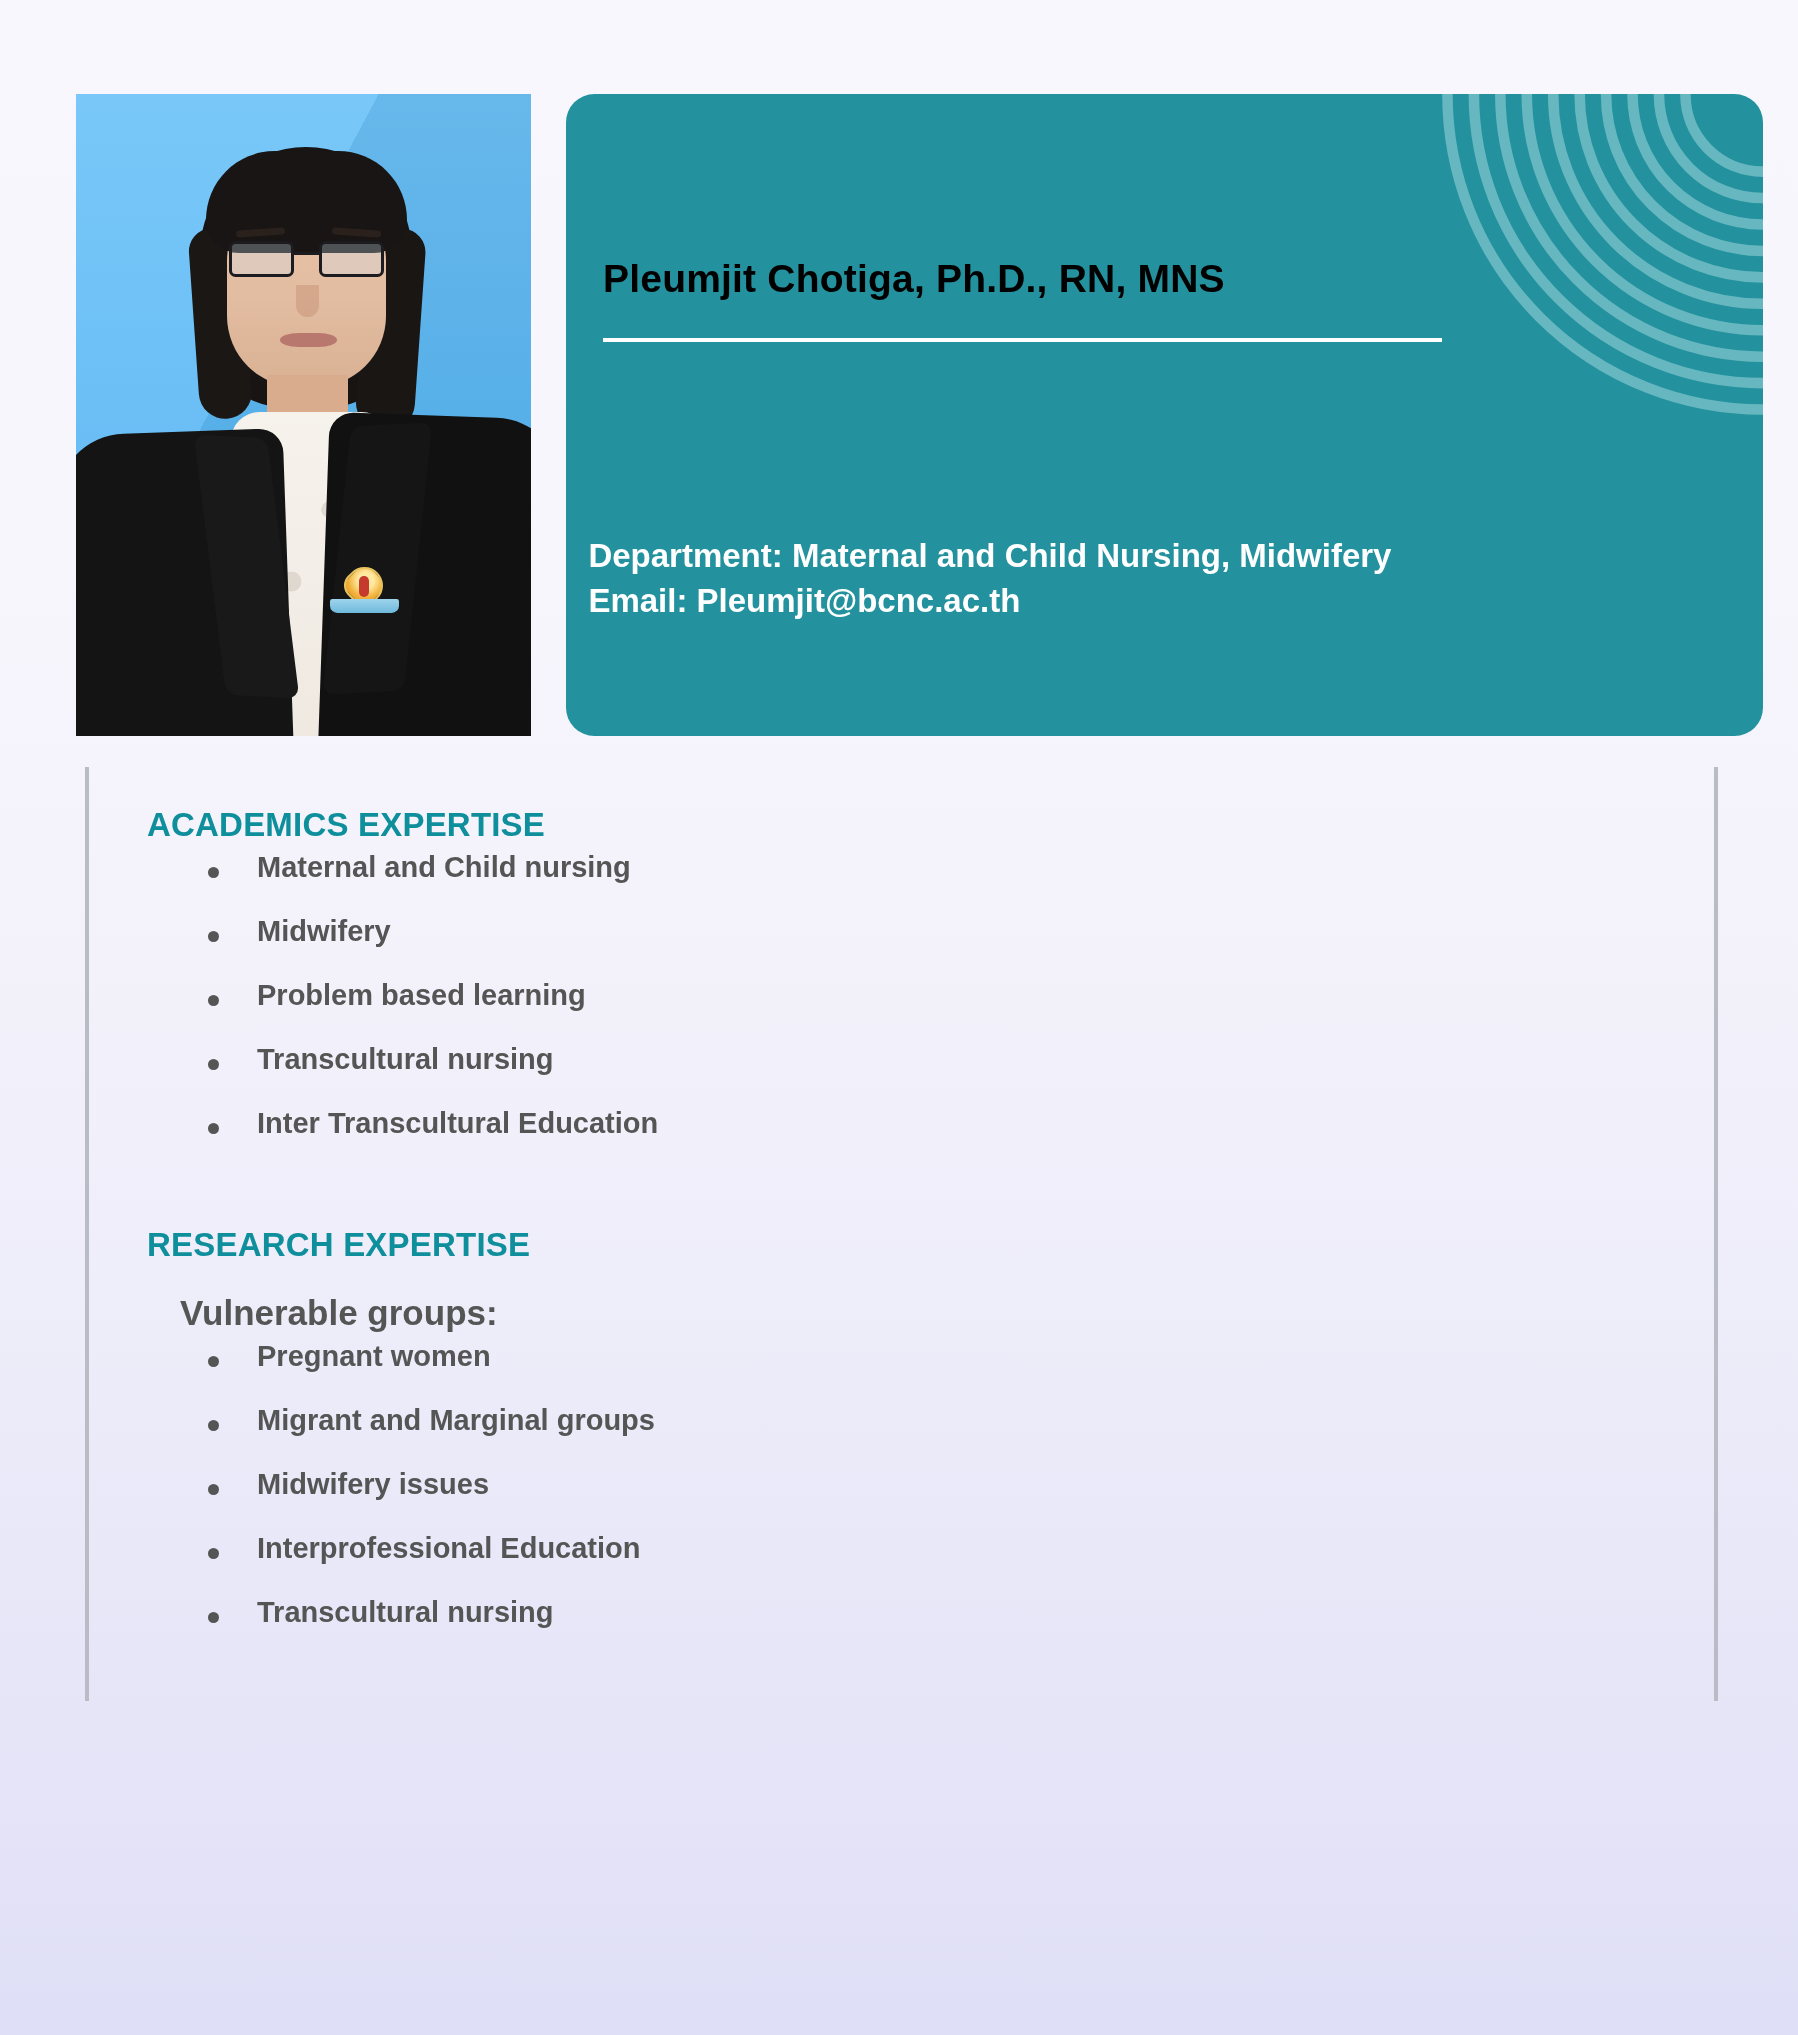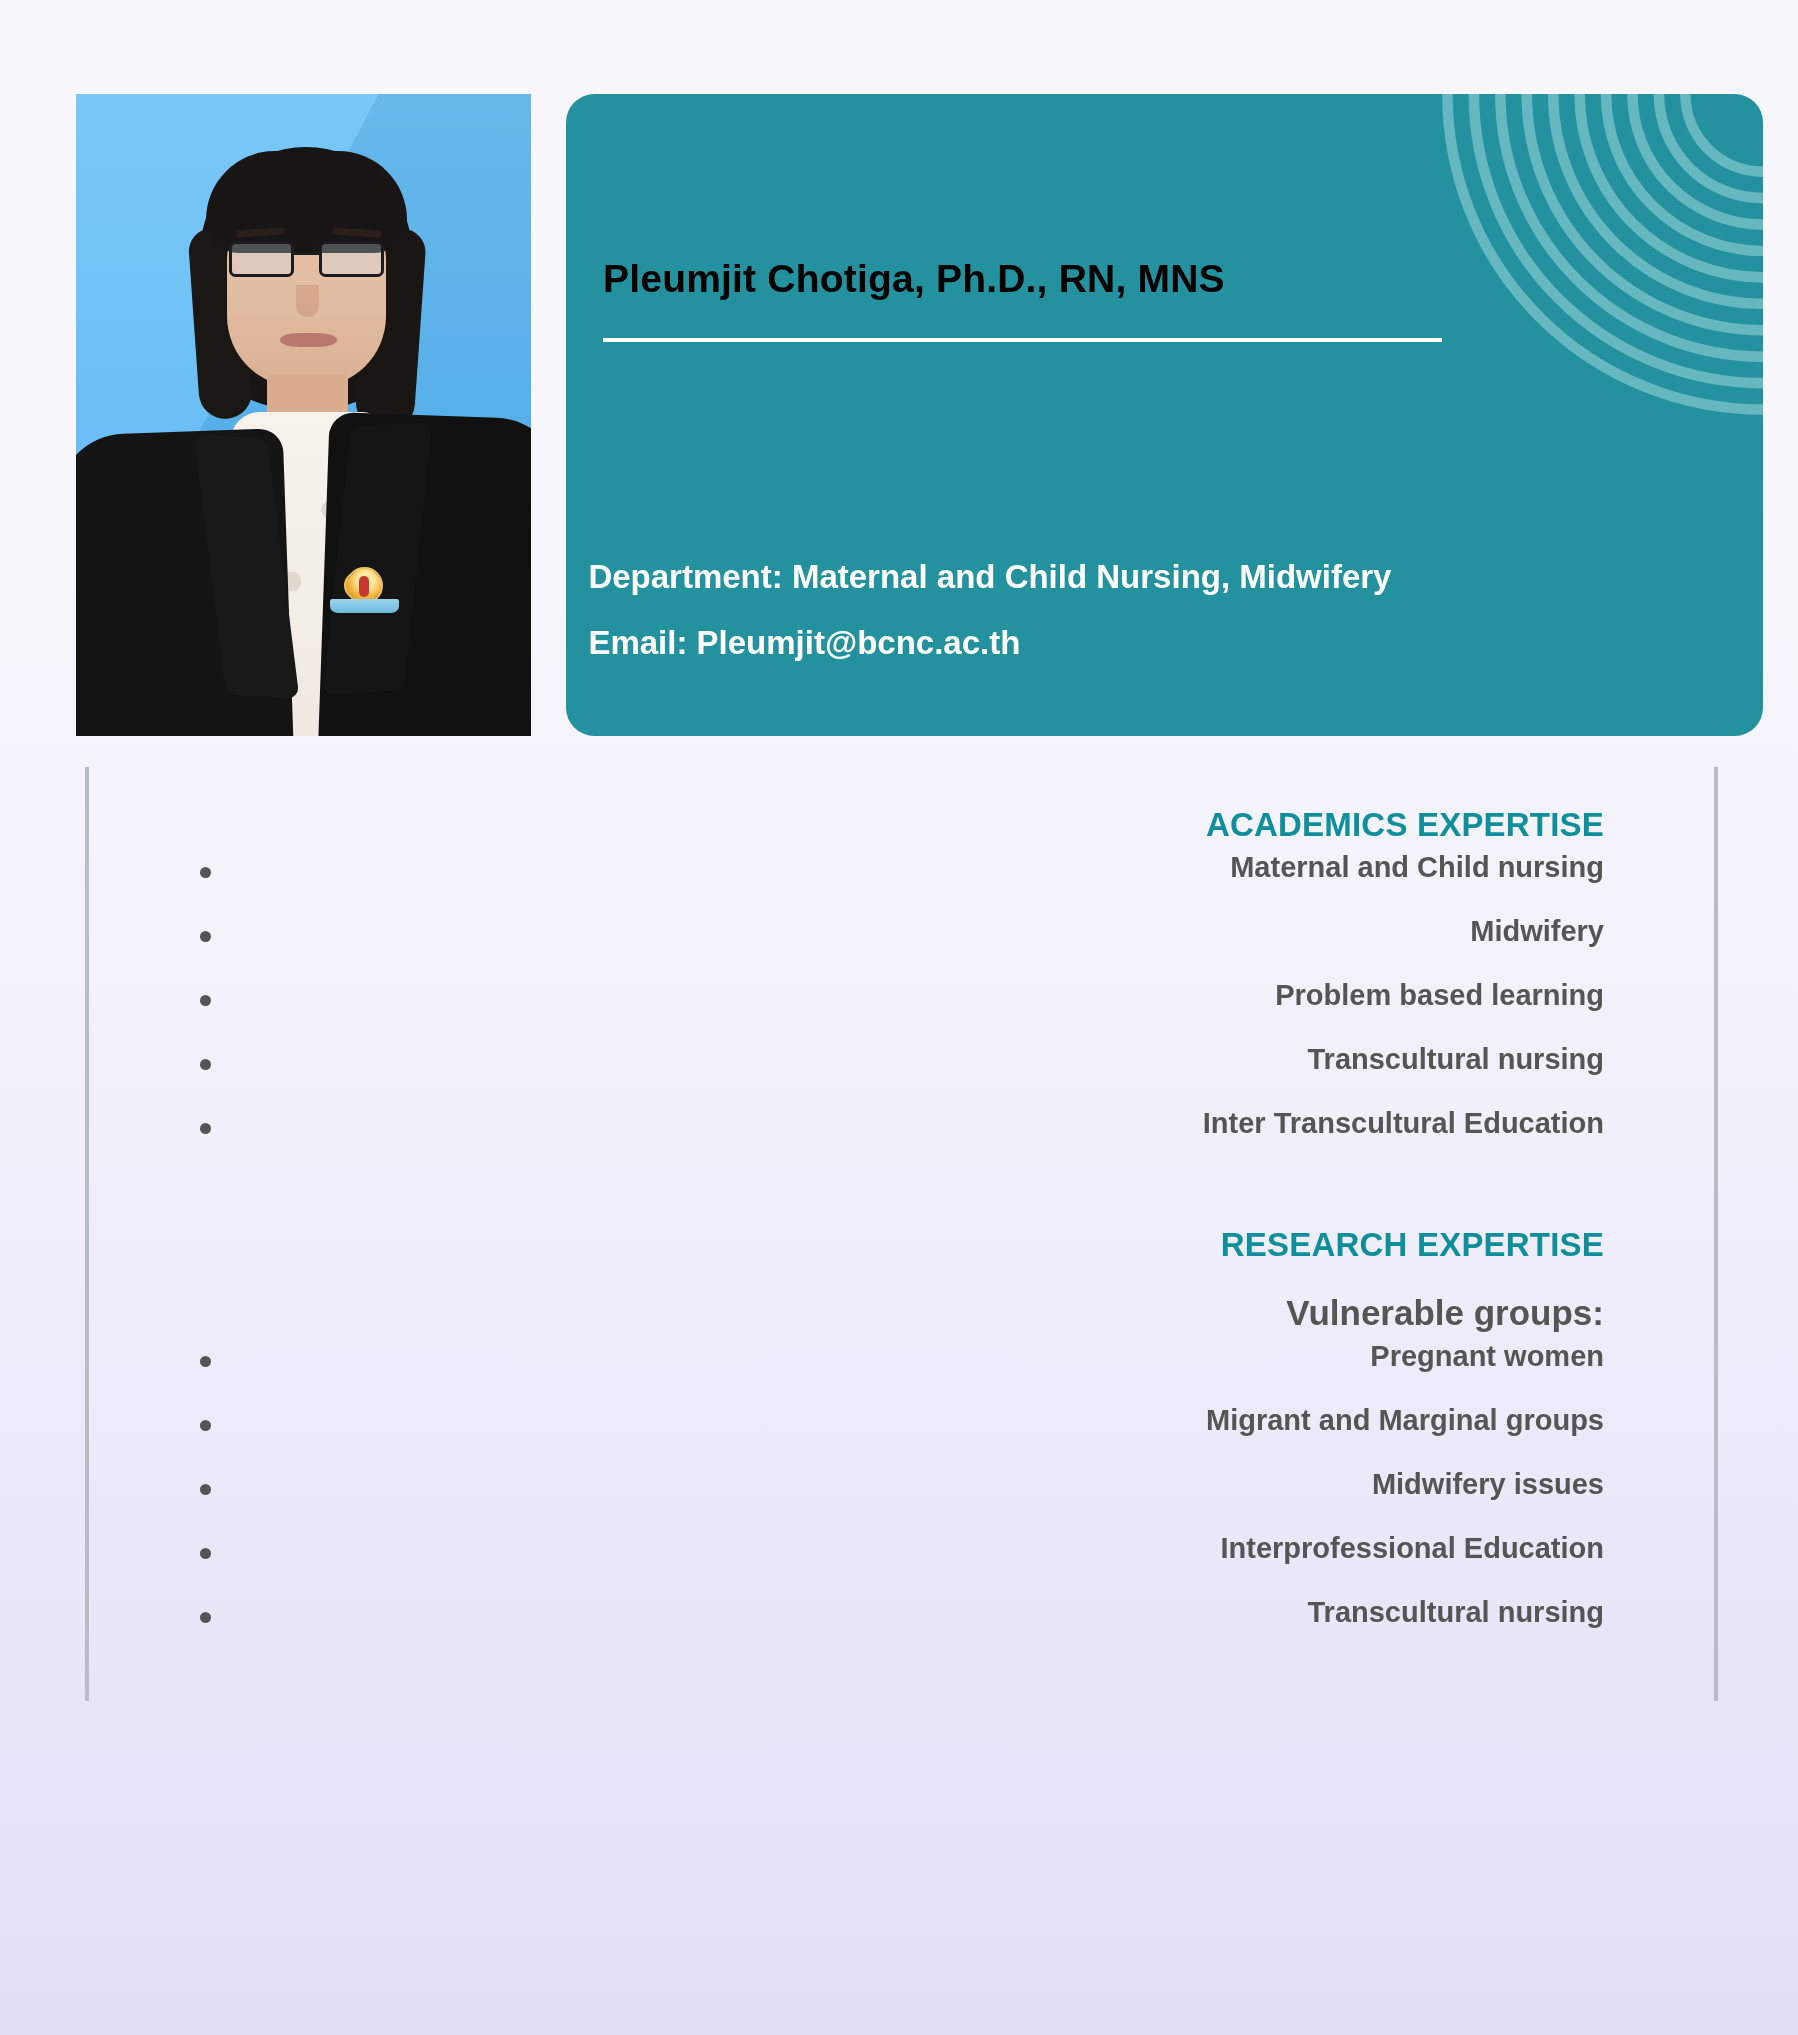--- a/index.html
+++ b/index.html
@@ -253,41 +253,39 @@
     left: 22.4px;
     top: 440px;
     right: 16.3px;
   }
   .card-meta-line {
     color: #ffffff;
     font-size: 33px;
     font-weight: 700;
     line-height: 1.36;
     white-space: nowrap;
-    margin-top: 21px;
   }
 
   
   .divider {
     position: absolute;
     top: 767px;
     width: 3.7px;
     height: 934px;
     background: #b9bcc4;
   }
   .divider.left  { left: 85px; }
   .divider.right { left: 1714px; }
 
   
   .content {
     position: absolute;
-    left: 139px;
+    left: 147px;
     top: 806px;
     width: 1465px;
-    text-align: right;
   }
   .section-title {
     color: #0f8f9c;
     font-size: 33px;
     font-weight: 700;
     letter-spacing: 0.2px;
     margin: 0;
   }
   .bullets {
     list-style: none;

